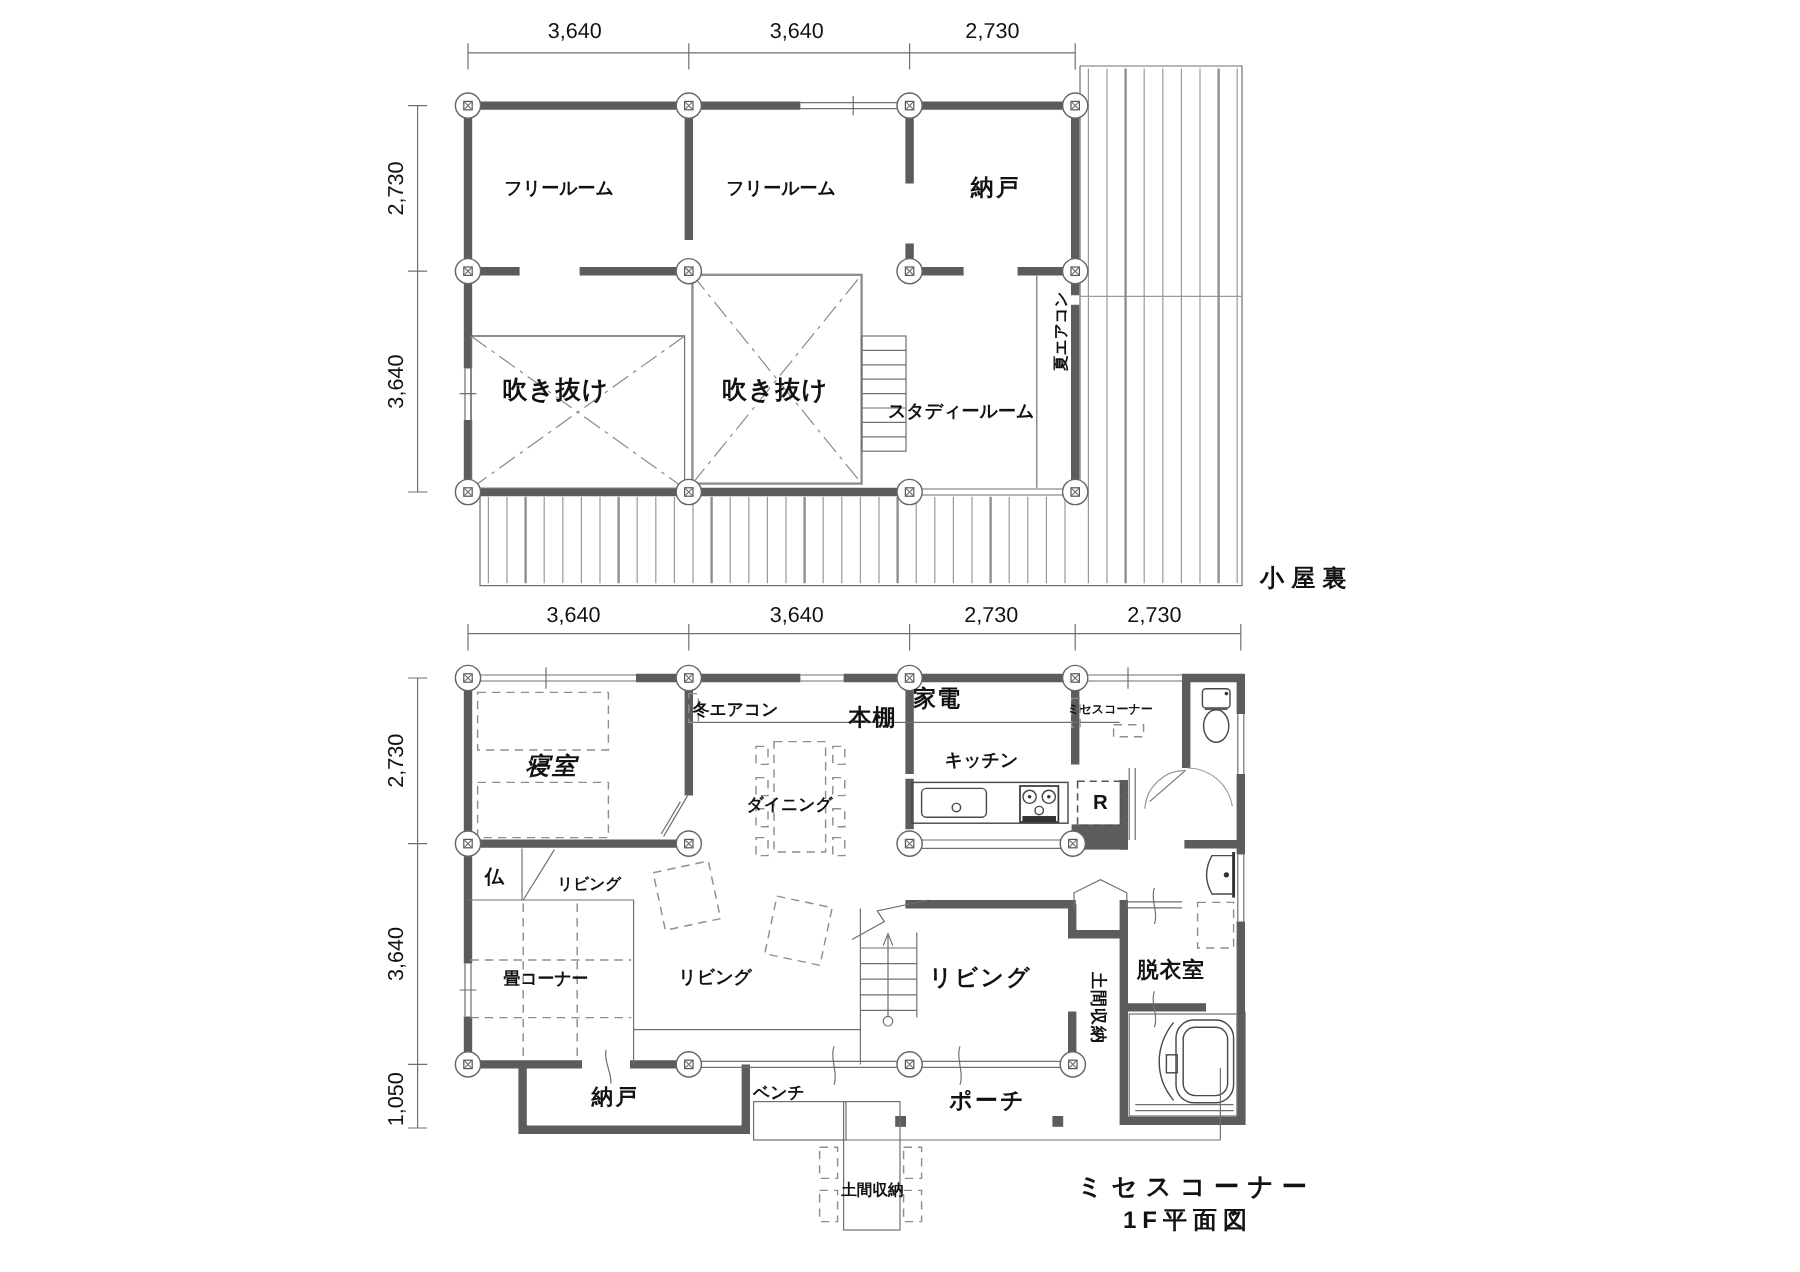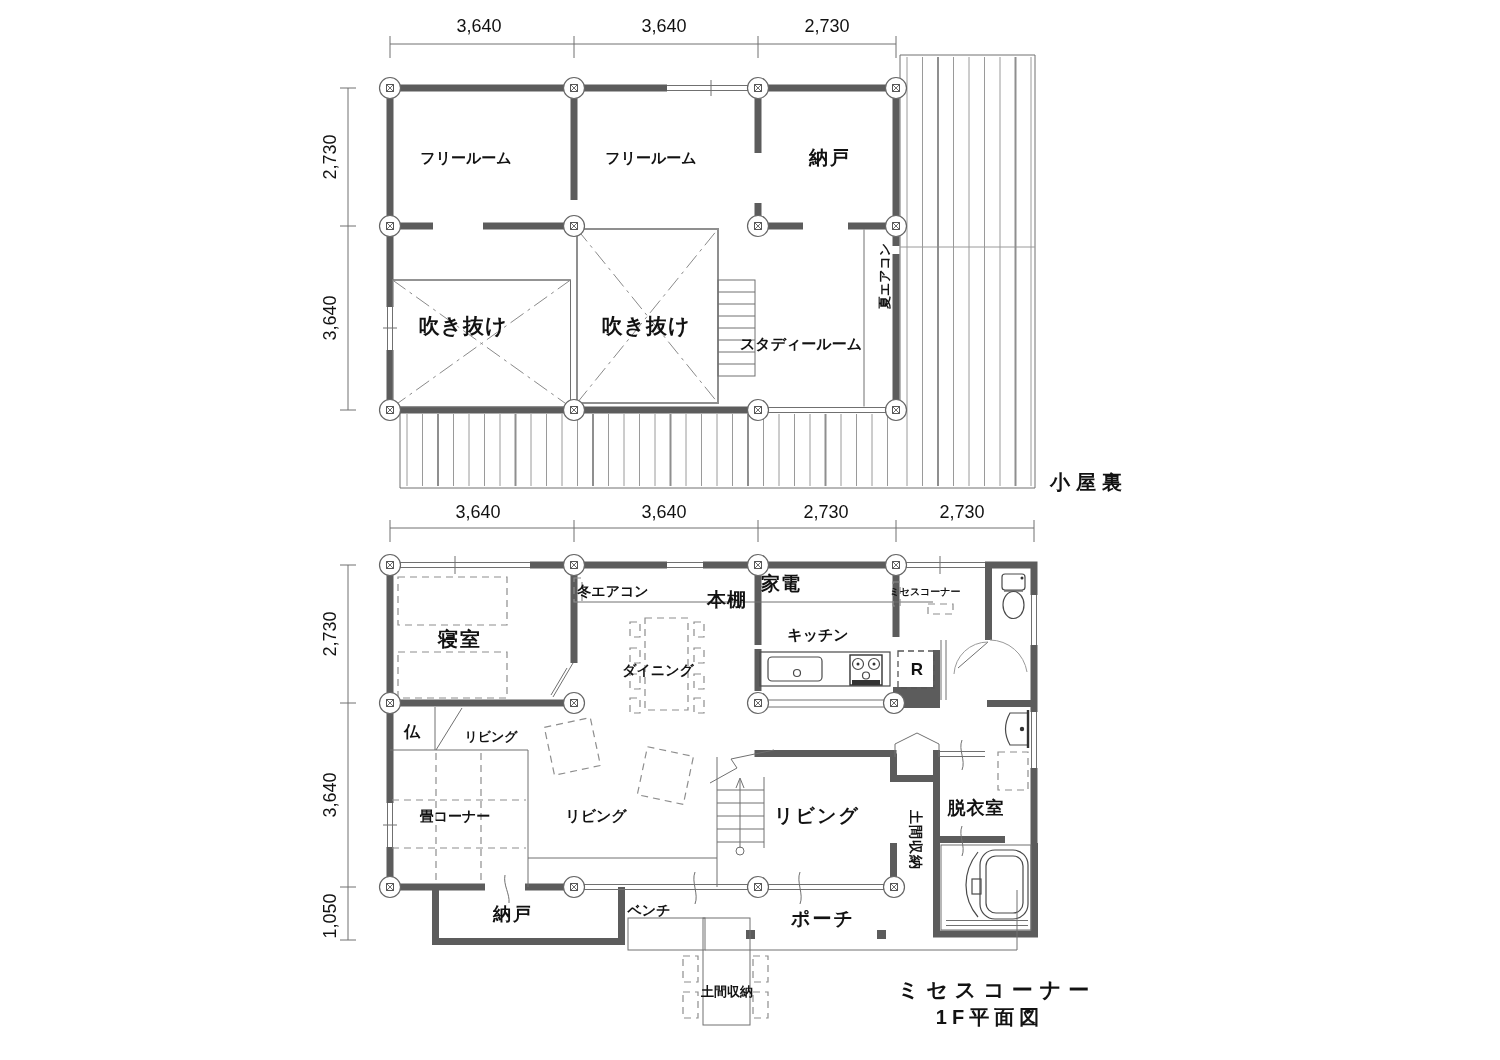--- a/index.html
+++ b/index.html
@@ -375,21 +375,21 @@
       <div class="lbl" style="left: 801px; top: 343px; font-size: 15px; transform: translate(-50%, -50%);">スタディールーム</div>
       <div class="lbl" style="left: 884px; top: 276px; font-size: 13px; transform: translate(-50%, -50%) rotate(-90deg);">夏エアコン</div>
       <div class="lbl" style="left: 1089px; top: 482px; font-size: 20px; letter-spacing: 6px; transform: translate(-50%, -50%);">小屋裏</div>
       <div class="lbl" style="left: 478px; top: 512px; font-size: 18px; font-weight: 400; transform: translate(-50%, -50%);">3,640</div>
       <div class="lbl" style="left: 664px; top: 512px; font-size: 18px; font-weight: 400; transform: translate(-50%, -50%);">3,640</div>
       <div class="lbl" style="left: 826px; top: 512px; font-size: 18px; font-weight: 400; transform: translate(-50%, -50%);">2,730</div>
       <div class="lbl" style="left: 962px; top: 512px; font-size: 18px; font-weight: 400; transform: translate(-50%, -50%);">2,730</div>
       <div class="lbl" style="left: 330px; top: 634px; font-size: 18px; font-weight: 400; transform: translate(-50%, -50%) rotate(-90deg);">2,730</div>
       <div class="lbl" style="left: 330px; top: 795px; font-size: 18px; font-weight: 400; transform: translate(-50%, -50%) rotate(-90deg);">3,640</div>
       <div class="lbl" style="left: 330px; top: 916px; font-size: 18px; font-weight: 400; transform: translate(-50%, -50%) rotate(-90deg);">1,050</div>
-      <div class="lbl" style="left: 460px; top: 639px; font-size: 20px; letter-spacing: 2px; transform: translate(-50%, -50%);">寝室</div>
+      <div class="lbl" style="left: 460px; top: 639px; font-size: 20px; letter-spacing: 2px; transform: translate(-50%, -50%); font-style: italic;">寝室</div>
       <div class="lbl" style="left: 613px; top: 591px; font-size: 14px; transform: translate(-50%, -50%);">冬エアコン</div>
       <div class="lbl" style="left: 727px; top: 599px; font-size: 19px; letter-spacing: 1px; transform: translate(-50%, -50%); text-align: right;">本棚</div>
       <div class="lbl" style="left: 781px; top: 583px; font-size: 19px; letter-spacing: 1px; transform: translate(-50%, -50%);">家電</div>
       <div class="lbl" style="left: 925px; top: 592px; font-size: 10px; transform: translate(-50%, -50%);">ミセスコーナー</div>
       <div class="lbl" style="left: 658px; top: 670px; font-size: 14px; transform: translate(-50%, -50%);">ダイニング</div>
       <div class="lbl" style="left: 818px; top: 634px; font-size: 15px; transform: translate(-50%, -50%);">キッチン</div>
       <div class="lbl" style="left: 917px; top: 669px; font-size: 17px; transform: translate(-50%, -50%);">R</div>
       <div class="lbl" style="left: 412px; top: 732px; font-size: 16px; transform: translate(-50%, -50%);">仏</div>
       <div class="lbl" style="left: 491px; top: 736px; font-size: 13px; transform: translate(-50%, -50%);">リビング</div>
       <div class="lbl" style="left: 455px; top: 817px; font-size: 14px; transform: translate(-50%, -50%); font-family: Liberation Mono, monospace;">畳コーナー</div>

